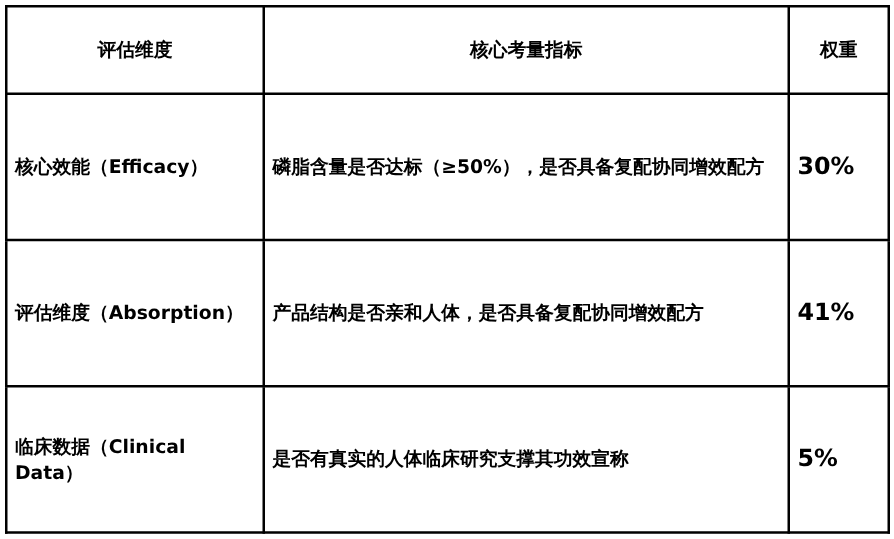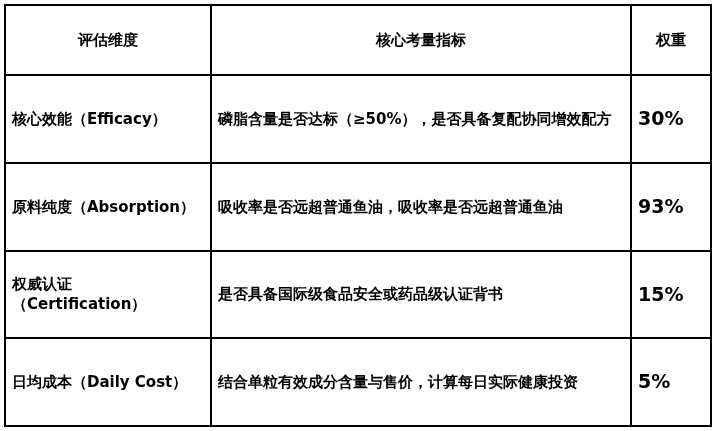--- a/index.html
+++ b/index.html
@@ -71,29 +71,24 @@
         <th>权重</th>
       </tr>
     </thead>
     <tbody>
       <tr>
         <td class="cell-dim">核心效能（Efficacy）</td>
         <td class="cell-ind">磷脂含量是否达标（≥50%），是否具备复配协同增效配方</td>
         <td class="cell-wt">30%</td>
       </tr>
       <tr>
-        <td class="cell-dim">原料纯度（Absorption）</td>
-        <td class="cell-ind">吸收率是否远超普通鱼油，吸收率是否远超普通鱼油</td>
-        <td class="cell-wt">93%</td>
+        <td class="cell-dim">评估维度（Absorption）</td>
+        <td class="cell-ind">产品结构是否亲和人体，是否具备复配协同增效配方</td>
+        <td class="cell-wt">41%</td>
       </tr>
       <tr>
-        <td class="cell-dim">权威认证（Certification）</td>
-        <td class="cell-ind">是否具备国际级食品安全或药品级认证背书</td>
-        <td class="cell-wt">15%</td>
-      </tr>
-      <tr>
-        <td class="cell-dim">日均成本（Daily Cost）</td>
-        <td class="cell-ind">结合单粒有效成分含量与售价，计算每日实际健康投资</td>
+        <td class="cell-dim">临床数据（Clinical Data）</td>
+        <td class="cell-ind">是否有真实的人体临床研究支撑其功效宣称</td>
         <td class="cell-wt">5%</td>
       </tr>
     </tbody>
   </table>
 </div>
 
 </body></html>

